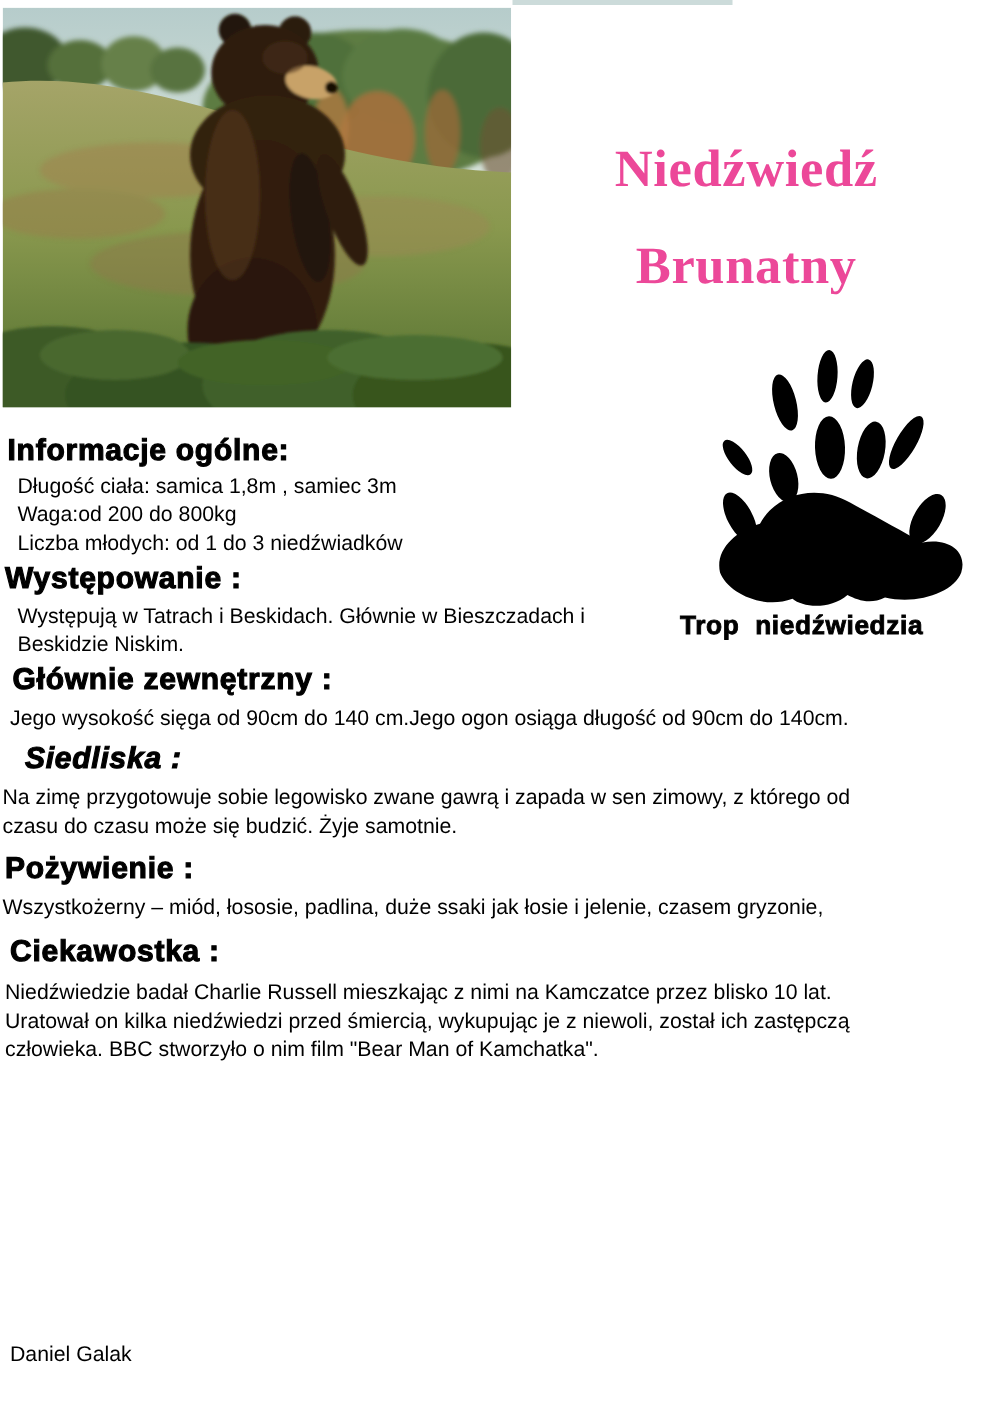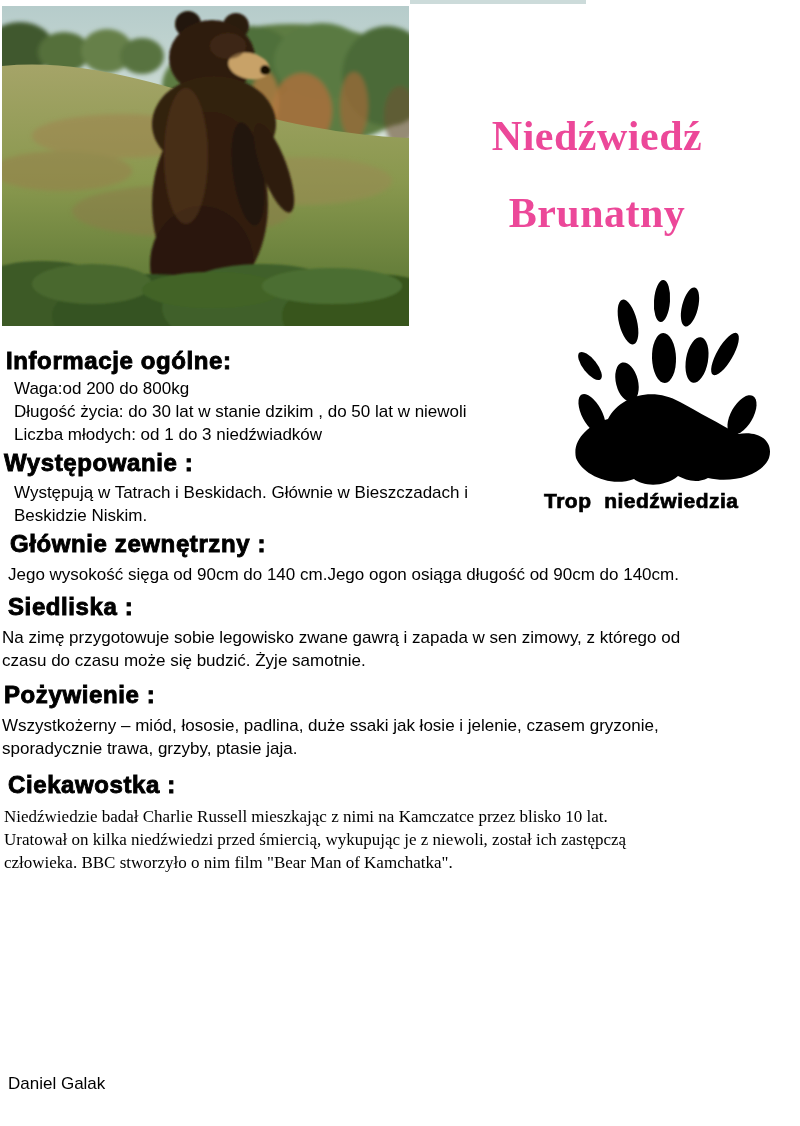--- a/index.html
+++ b/index.html
@@ -30,26 +30,26 @@
     margin:0;font-size:24px;line-height:26px;font-weight:700;letter-spacing:0.6px;
     -webkit-text-stroke:0.9px #000;font-family:"Liberation Sans",sans-serif;
   }
   .line{font-size:17px;line-height:23px;white-space:nowrap;}
   #sec0 h2{padding-left:6px;margin-top:0;}
   #sec0 .lines{margin-top:3px;padding-left:14px;}
   #sec1 h2{padding-left:4px;margin-top:4px;}
   #sec1 .lines{margin-top:5px;padding-left:14px;}
   #sec2 h2{padding-left:10px;margin-top:4px;}
   #sec2 .lines{margin-top:6px;padding-left:8px;}
-  #sec3 h2{padding-left:8px;margin-top:8px;}
+  #sec3 h2{padding-left:20px;margin-top:8px;font-style:italic;}
   #sec3 .lines{margin-top:6px;padding-left:2px;}
   #sec4 h2{padding-left:4px;margin-top:10px;}
   #sec4 .lines{margin-top:6px;padding-left:2px;}
   #sec5 h2{padding-left:8px;margin-top:12px;}
-  #sec5 .lines{margin-top:7px;padding-left:4px;font-family:Liberation Serif, serif;}
+  #sec5 .lines{margin-top:7px;padding-left:4px;}
   
   .footer{position:absolute;left:8px;top:1074px;font-size:17px;}
 </style>
 </head>
 <body>
 
 <div class="photo">
   <svg width="407" height="320" viewBox="0 0 407 320" xmlns="http://www.w3.org/2000/svg">
     <defs>
       <linearGradient id="skyG" x1="0" y1="0" x2="0" y2="1">
@@ -153,22 +153,22 @@
       C 62 226 34 212 28 196 Z"></path>
   </svg>
 </div>
 <div class="paw-caption">Trop  niedźwiedzia</div>
 
 <div class="content">
 
   <section id="sec0">
     <h2 class="h">Informacje ogólne:</h2>
     <div class="lines">
+      <div class="line">Długość ciała: samica 1,8m , samiec 3m</div>
       <div class="line">Waga:od 200 do 800kg</div>
-      <div class="line">Długość życia: do 30 lat w stanie dzikim , do 50 lat w niewoli</div>
       <div class="line">Liczba młodych: od 1 do 3 niedźwiadków</div>
     </div>
   </section>
 
   <section id="sec1">
     <h2 class="h">Występowanie :</h2>
     <div class="lines">
       <div class="line">Występują w Tatrach i Beskidach. Głównie w Bieszczadach i</div>
       <div class="line">Beskidzie Niskim.</div>
     </div>
@@ -186,21 +186,20 @@
     <div class="lines">
       <div class="line">Na zimę przygotowuje sobie legowisko zwane gawrą i zapada w sen zimowy, z którego od</div>
       <div class="line">czasu do czasu może się budzić. Żyje samotnie.</div>
     </div>
   </section>
 
   <section id="sec4">
     <h2 class="h">Pożywienie :</h2>
     <div class="lines">
       <div class="line">Wszystkożerny – miód, łososie, padlina, duże ssaki jak łosie i jelenie, czasem gryzonie,</div>
-      <div class="line">sporadycznie trawa, grzyby, ptasie jaja.</div>
     </div>
   </section>
 
   <section id="sec5">
     <h2 class="h">Ciekawostka :</h2>
     <div class="lines">
       <div class="line">Niedźwiedzie badał Charlie Russell mieszkając z nimi na Kamczatce przez blisko 10 lat.</div>
       <div class="line">Uratował on kilka niedźwiedzi przed śmiercią, wykupując je z niewoli, został ich zastępczą</div>
       <div class="line">człowieka. BBC stworzyło o nim film "Bear Man of Kamchatka".</div>
     </div>

